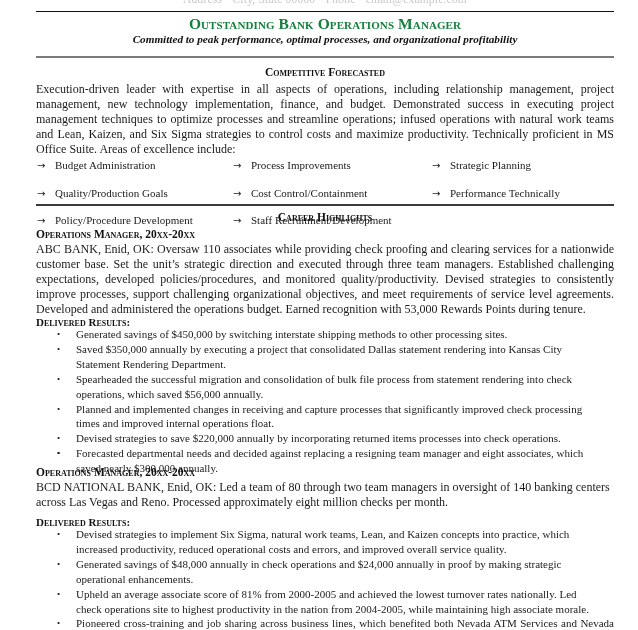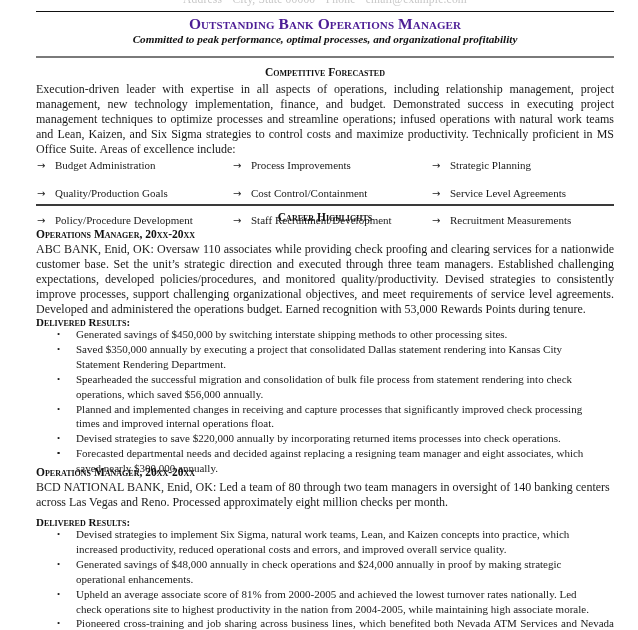--- a/index.html
+++ b/index.html
@@ -44,21 +44,21 @@
     .title {
       position: absolute;
       top: 15px;
       left: 0;
       width: 578px;
       text-align: center;
       font-weight: bold;
       font-variant: small-caps;
       font-size: 15.5px;
       letter-spacing: 0.1px;
-      color: #4c1d95;
+      color: #15803d;
     }
     .tagline {
       position: absolute;
       top: 33px;
       left: 0;
       width: 578px;
       text-align: center;
       font-weight: bold;
       font-style: italic;
       font-size: 11.2px;
@@ -187,22 +187,21 @@
       <div class="adv-item"><span class="arrow">→</span><span>Quality/Production Goals</span></div>
       <div class="adv-item"><span class="arrow">→</span><span>Policy/Procedure Development</span></div>
     </div>
     <div class="adv-col c1">
       <div class="adv-item"><span class="arrow">→</span><span>Process Improvements</span></div>
       <div class="adv-item"><span class="arrow">→</span><span>Cost Control/Containment</span></div>
       <div class="adv-item"><span class="arrow">→</span><span>Staff Recruitment/Development</span></div>
     </div>
     <div class="adv-col c2">
       <div class="adv-item"><span class="arrow">→</span><span>Strategic Planning</span></div>
-      <div class="adv-item"><span class="arrow">→</span><span>Service Level Agreements</span></div>
-      <div class="adv-item"><span class="arrow">→</span><span>Recruitment Measurements</span></div>
+      <div class="adv-item"><span class="arrow">→</span><span>Performance Technically</span></div>
     </div>
   </div>
 
   <div class="rule r3"></div>
 
   <div class="section-head sh2">Career Highlights</div>
 
   <div class="job-title jt1">Operations Manager, 20xx-20xx</div>
   <div class="para p-job1">ABC BANK, Enid, OK: Oversaw 110 associates while providing check proofing and clearing services for a nationwide customer base. Set the unit’s strategic direction and executed through three team managers. Established challenging expectations, developed policies/procedures, and monitored quality/productivity. Devised strategies to consistently improve processes, support challenging organizational objectives, and meet requirements of service level agreements. Developed and administered the operations budget. Earned recognition with 53,000 Rewards Points during tenure.</div>
   <div class="dr-head dr1">Delivered Results:</div>

